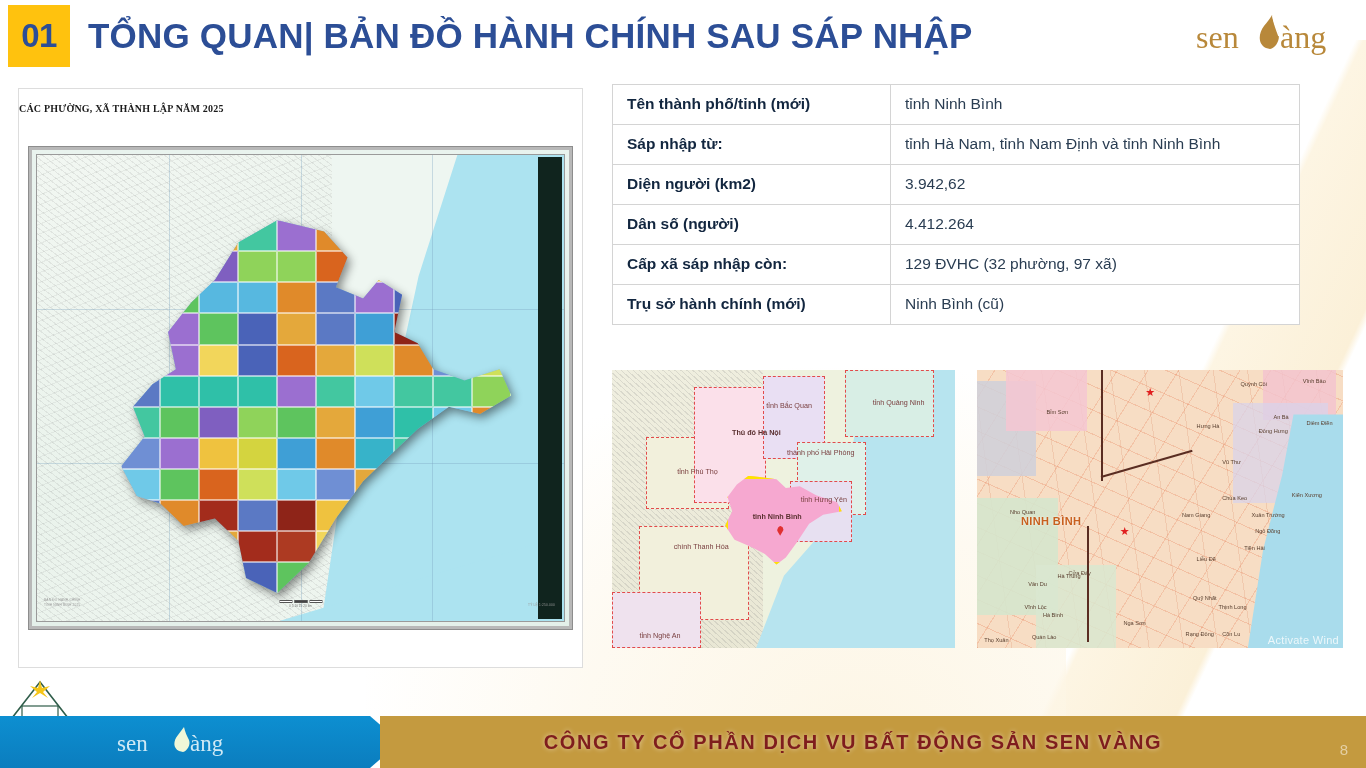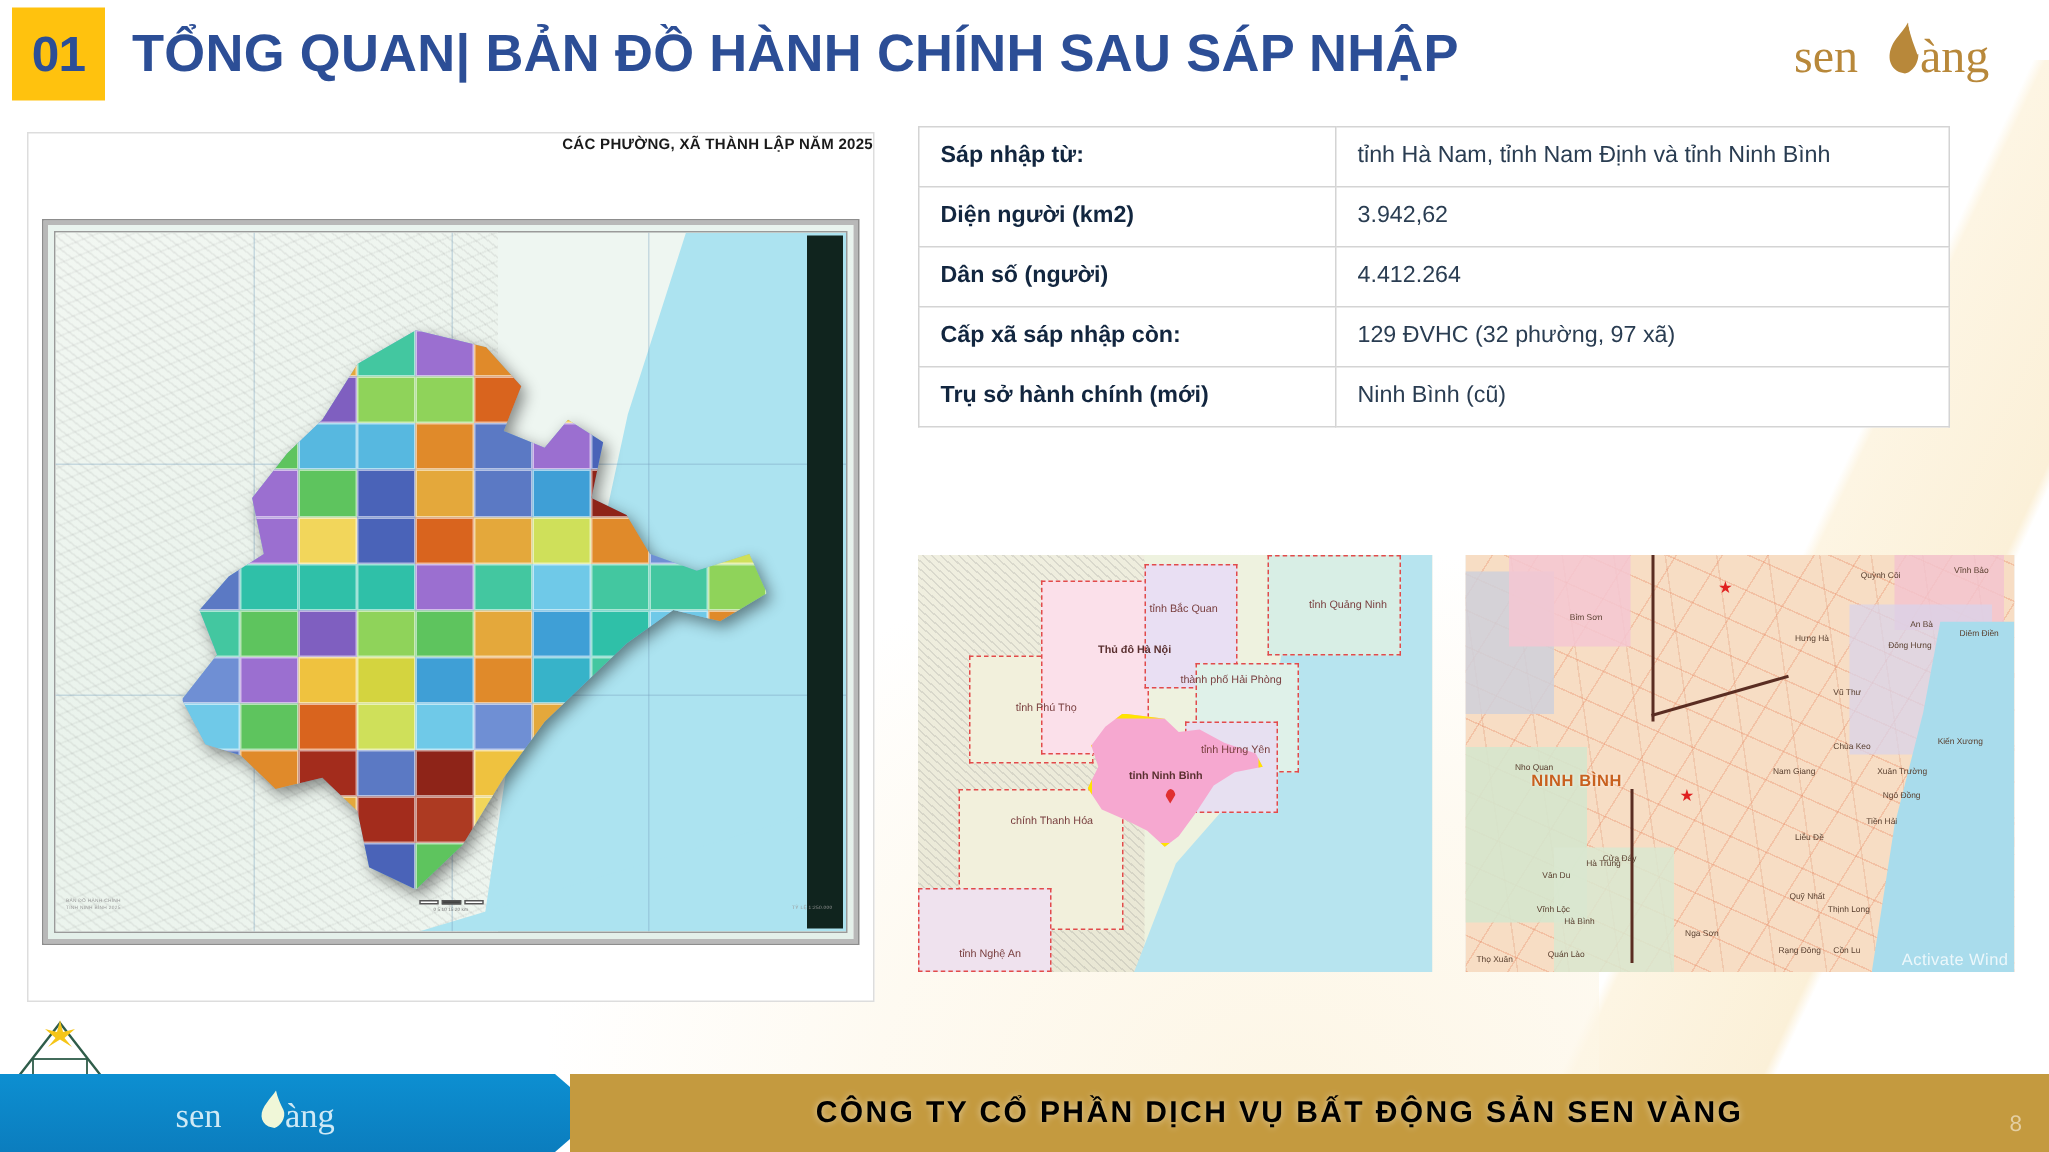--- a/index.html
+++ b/index.html
@@ -96,24 +96,24 @@
   }
   .map-title {
     text-align: center;
     margin-top: 12px;
     color: #1a1a1a;
     font-size: 13.5px;
     font-weight: bold;
     letter-spacing: 0.1px;
   }
   .map-subtitle {
-    text-align: right;
-    margin-top: 2px;
+    text-align: left;
+    margin-top: 14px;
     color: #1a1a1a;
-    font-family: Liberation Sans, sans-serif;
+    font-family: Liberation Serif, serif;
     font-size: 10px;
     font-weight: bold;
     letter-spacing: 0.2px;
   }
   .map-frame {
     position: absolute;
     left: 10px;
     top: 58px;
     right: 10px;
     bottom: 38px;
@@ -434,21 +434,21 @@
     position: absolute;
     left: 380px; top: 0;
     width: 986px;
     height: 52px;
     background: #c49a3f;
     display: flex;
     align-items: center;
     justify-content: center;
   }
   .footer-text {
-    color: #000000;
+    color: #7f1d1d;
     font-size: 20px;
     font-weight: bold;
     letter-spacing: 1.6px;
     text-shadow: 0 0 5px rgba(255,255,255,0.55);
     margin-left: -40px;
   }
   .page-num {
     position: absolute;
     right: 18px;
     bottom: 10px;
@@ -632,20 +632,24 @@
             </div>
           <div class="lbl">0 5 10 15 20 km</div>
         </div>
         <div class="mini-caption right">TỶ LỆ 1:250.000</div>
       </div>
     </div>
   </div>
 
   <table class="info-table">
     <tbody id="info-tbody">
+        <tr>
+          <td class="k">Tên thành phố/tỉnh (mới)</td>
+          <td class="v">tỉnh Ninh Bình</td>
+        </tr>
         <tr>
           <td class="k">Sáp nhập từ:</td>
           <td class="v">tỉnh Hà Nam, tỉnh Nam Định và tỉnh Ninh Bình</td>
         </tr>
         <tr>
           <td class="k">Diện người (km2)</td>
           <td class="v">3.942,62</td>
         </tr>
         <tr>
           <td class="k">Dân số (người)</td>

